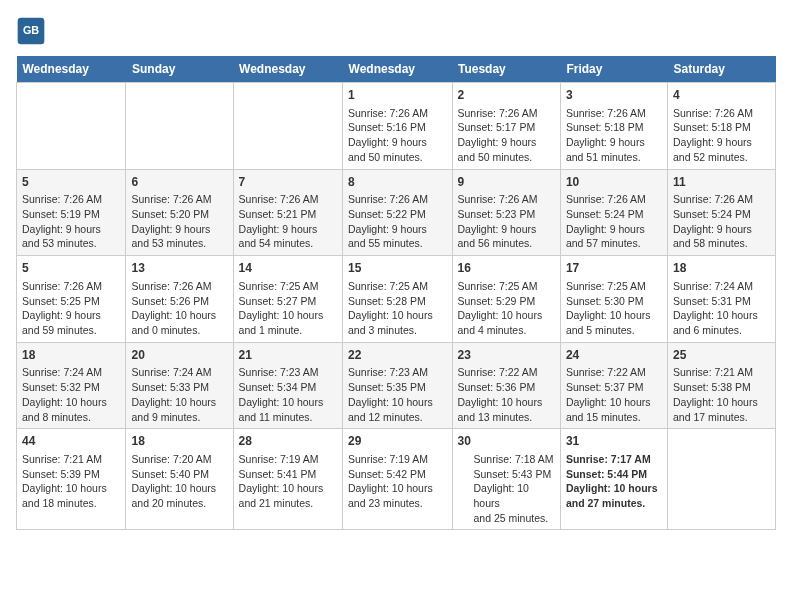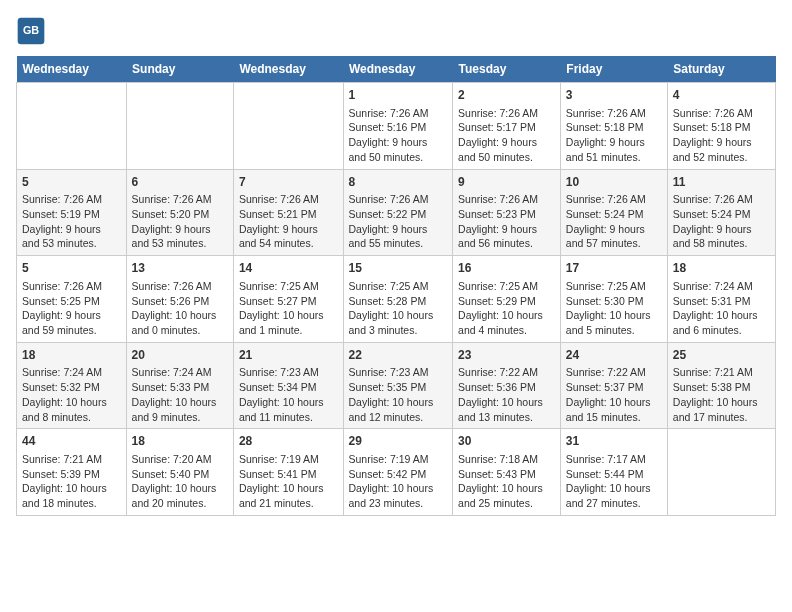--- a/index.html
+++ b/index.html
@@ -338,28 +338,28 @@
         </td>
         <td>
           <span class="day-num">29</span>
           <div class="day-info" style="white-space: pre-line;">Sunrise: 7:19 AM
 Sunset: 5:42 PM
 Daylight: 10 hours
 and 23 minutes.</div>
         </td>
         <td>
           <span class="day-num">30</span>
-          <div class="day-info" style="white-space: pre-line;">Sunrise: 7:18 AM
+          <div class="day-info" style="white-space: pre-line; margin-left: 16px;">Sunrise: 7:18 AM
 Sunset: 5:43 PM
 Daylight: 10 hours
 and 25 minutes.</div>
         </td>
         <td>
           <span class="day-num">31</span>
-          <div class="day-info" style="white-space: pre-line;">Sunrise: 7:17 AM
+          <div class="day-info" style="white-space: pre-line; font-weight: bold;">Sunrise: 7:17 AM
 Sunset: 5:44 PM
 Daylight: 10 hours
 and 27 minutes.</div>
         </td>
         <td class="empty"></td>
       </tr>
     </tbody>
 </table>
 
 </body></html>

